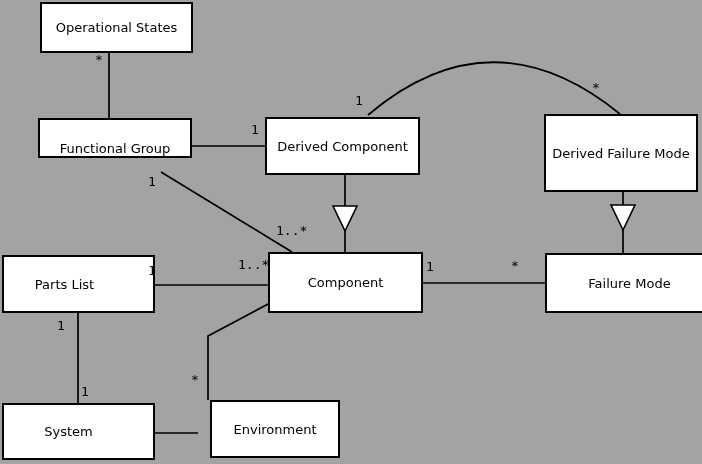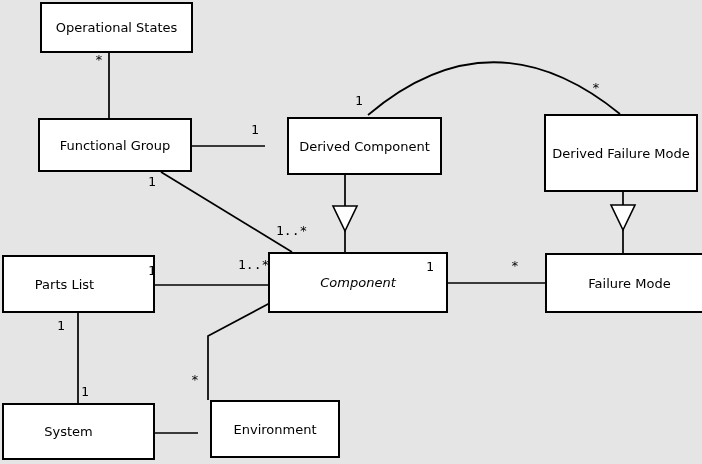--- a/index.html
+++ b/index.html
@@ -1,33 +1,33 @@
 <!DOCTYPE html>
 <html><head>
 <meta charset="utf-8">
 <style>
   html,body { margin:0; padding:0; background:#ffffff; }
   #stage {
     position:relative; width:702px; height:464px;
-    background:#e5e5e5; overflow:hidden;
+    background:#a3a3a3; overflow:hidden;
     font-family:"DejaVu Sans", sans-serif; color:#000000;
   }
   #wires { position:absolute; left:0; top:0; width:702px; height:464px; }
   .box {
     position:absolute; box-sizing:border-box;
     background:#ffffff; border:2px solid #000000;
     display:flex; align-items:center; justify-content:center;
     font-size:13px; line-height:15px; white-space:nowrap;
   }
   .box-os   { left:40px;  top:2px;   width:153px; height:51px; }
-  .box-fg   { left:38px;  top:118px; width:154px; height:54px; }
-  .box-dc   { left:265px; top:117px; width:155px; height:58px;margin-left:22px; }
+  .box-fg   { left:38px;  top:118px; width:154px; height:40px;align-items:flex-end; }
+  .box-dc   { left:265px; top:117px; width:155px; height:58px; }
   .box-dfm  { left:544px; top:114px; width:154px; height:78px; }
   .box-pl   { left:2px;   top:255px; width:153px; height:58px; padding-right:28px; }
-  .box-comp { left:268px; top:252px; width:180px; height:61px;font-style:italic; }
+  .box-comp { left:268px; top:252px; width:155px; height:61px; }
   .box-attr { left:268px; top:313px; width:155px; height:34px;
               justify-content:flex-start; padding-left:12px; }
   .box-fm   { left:545px; top:253px; width:169px; height:60px; }
   .box-sys  { left:2px;   top:403px; width:153px; height:57px; padding-right:20px; }
   .box-env  { left:210px; top:400px; width:130px; height:58px; }
   .mult {
     position:absolute; font-family:"DejaVu Sans Mono", monospace;
     font-size:13px; line-height:14px; color:#000000; white-space:nowrap;
   }
   .m-osfg   { left:95px;  top:53px;  }

